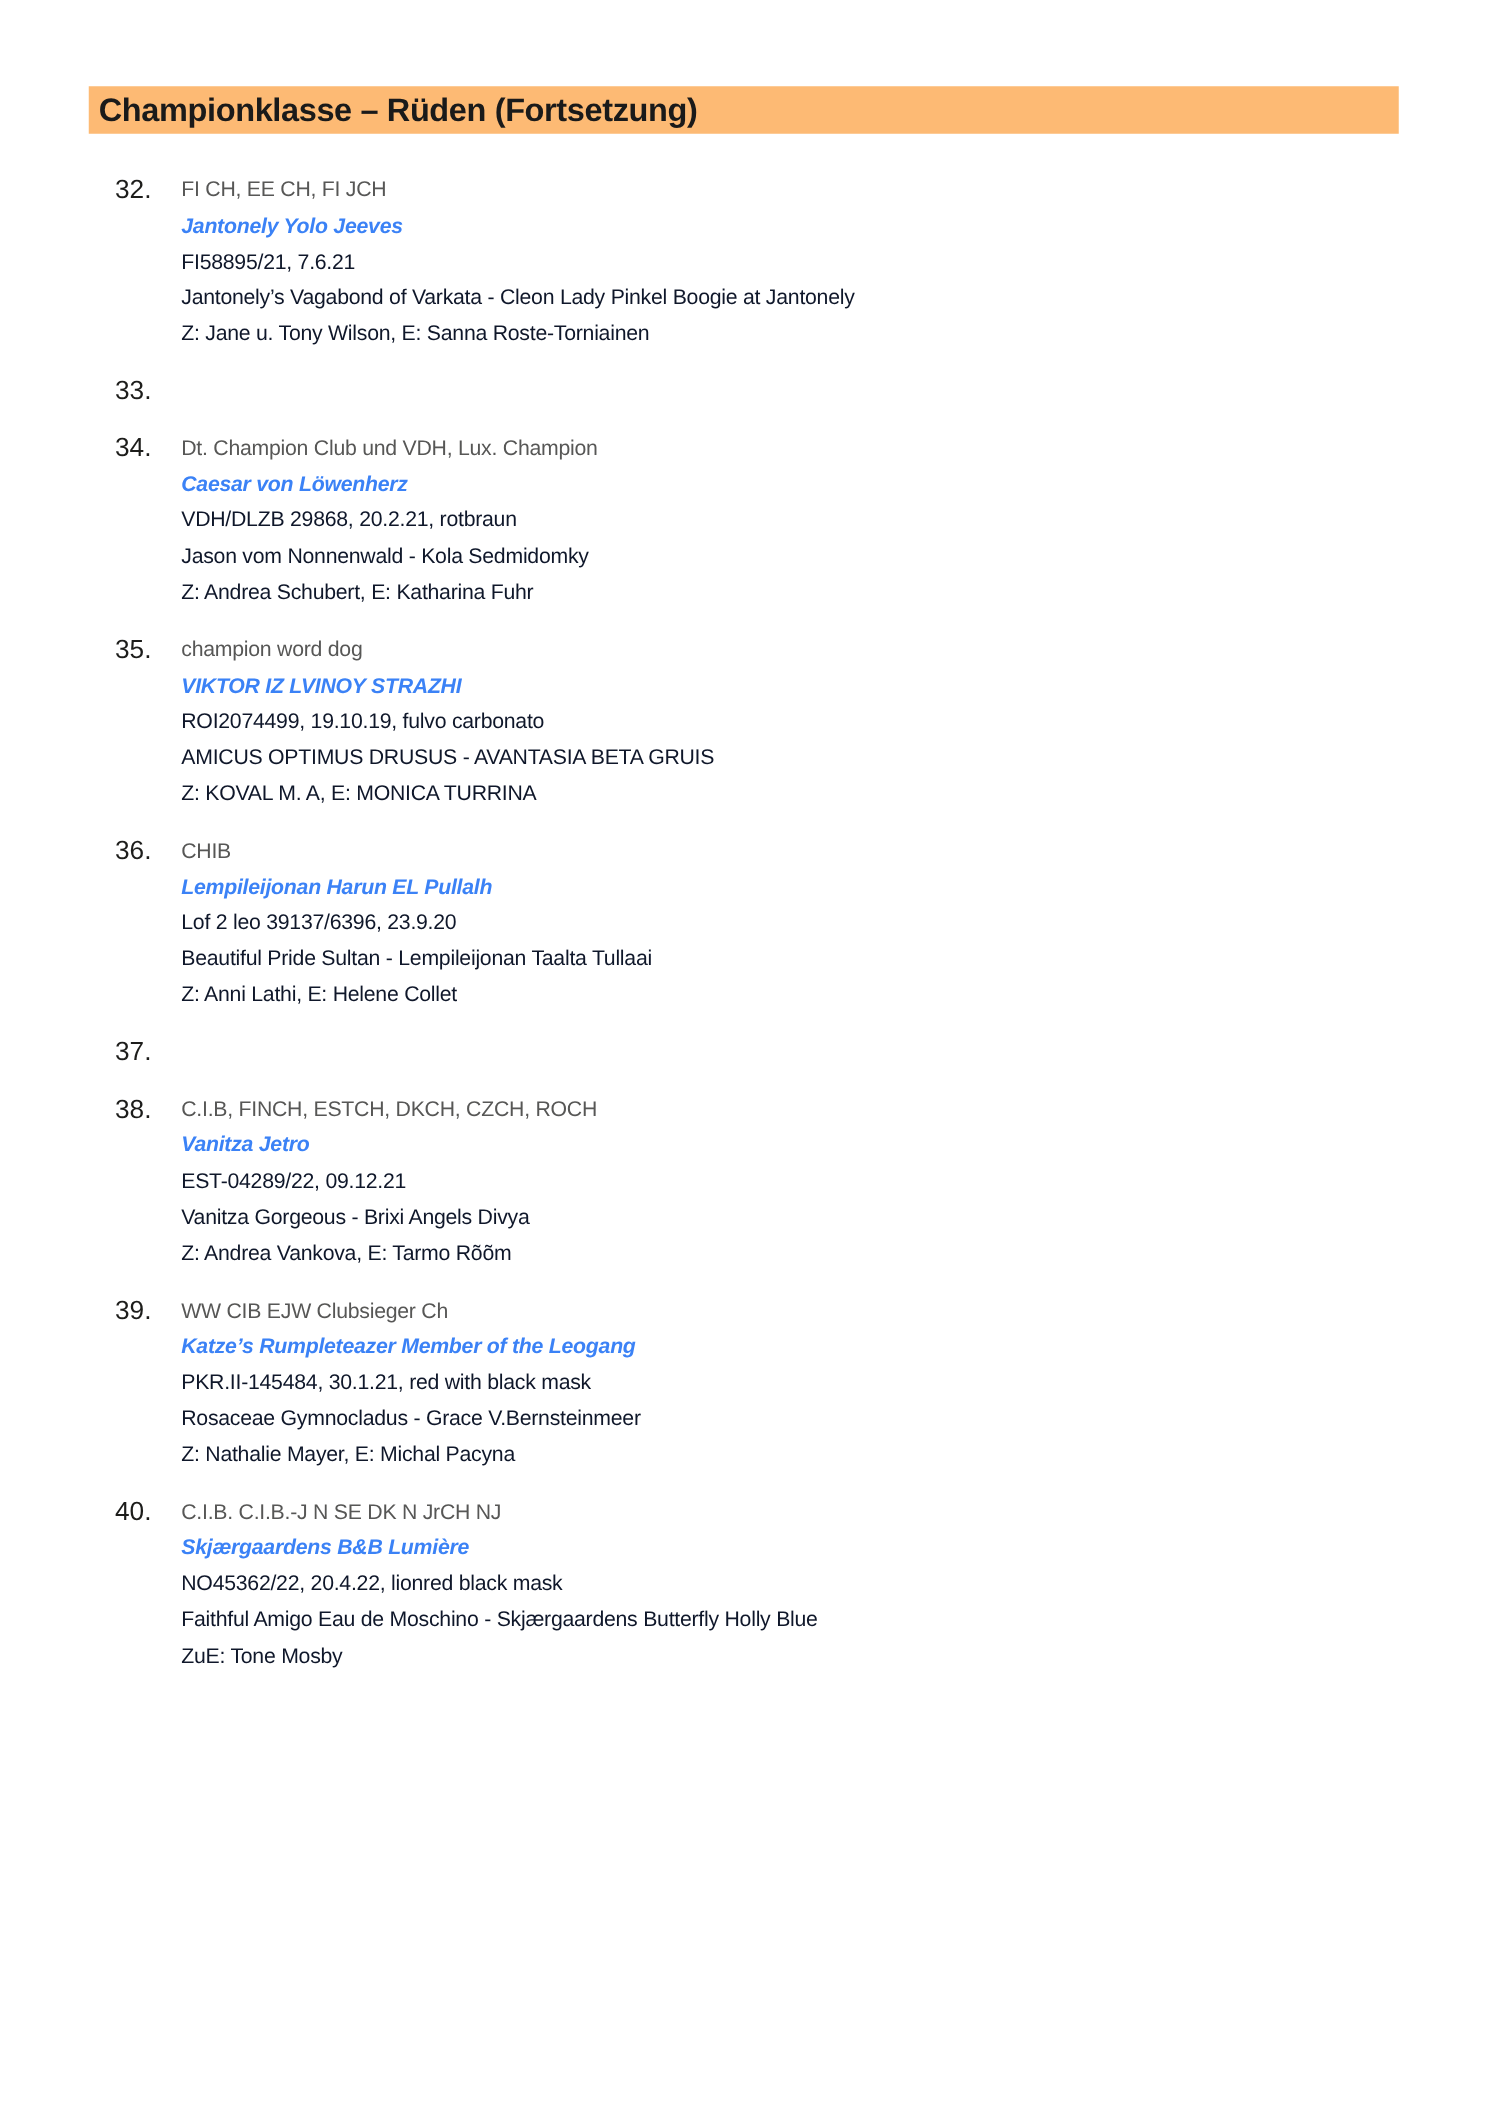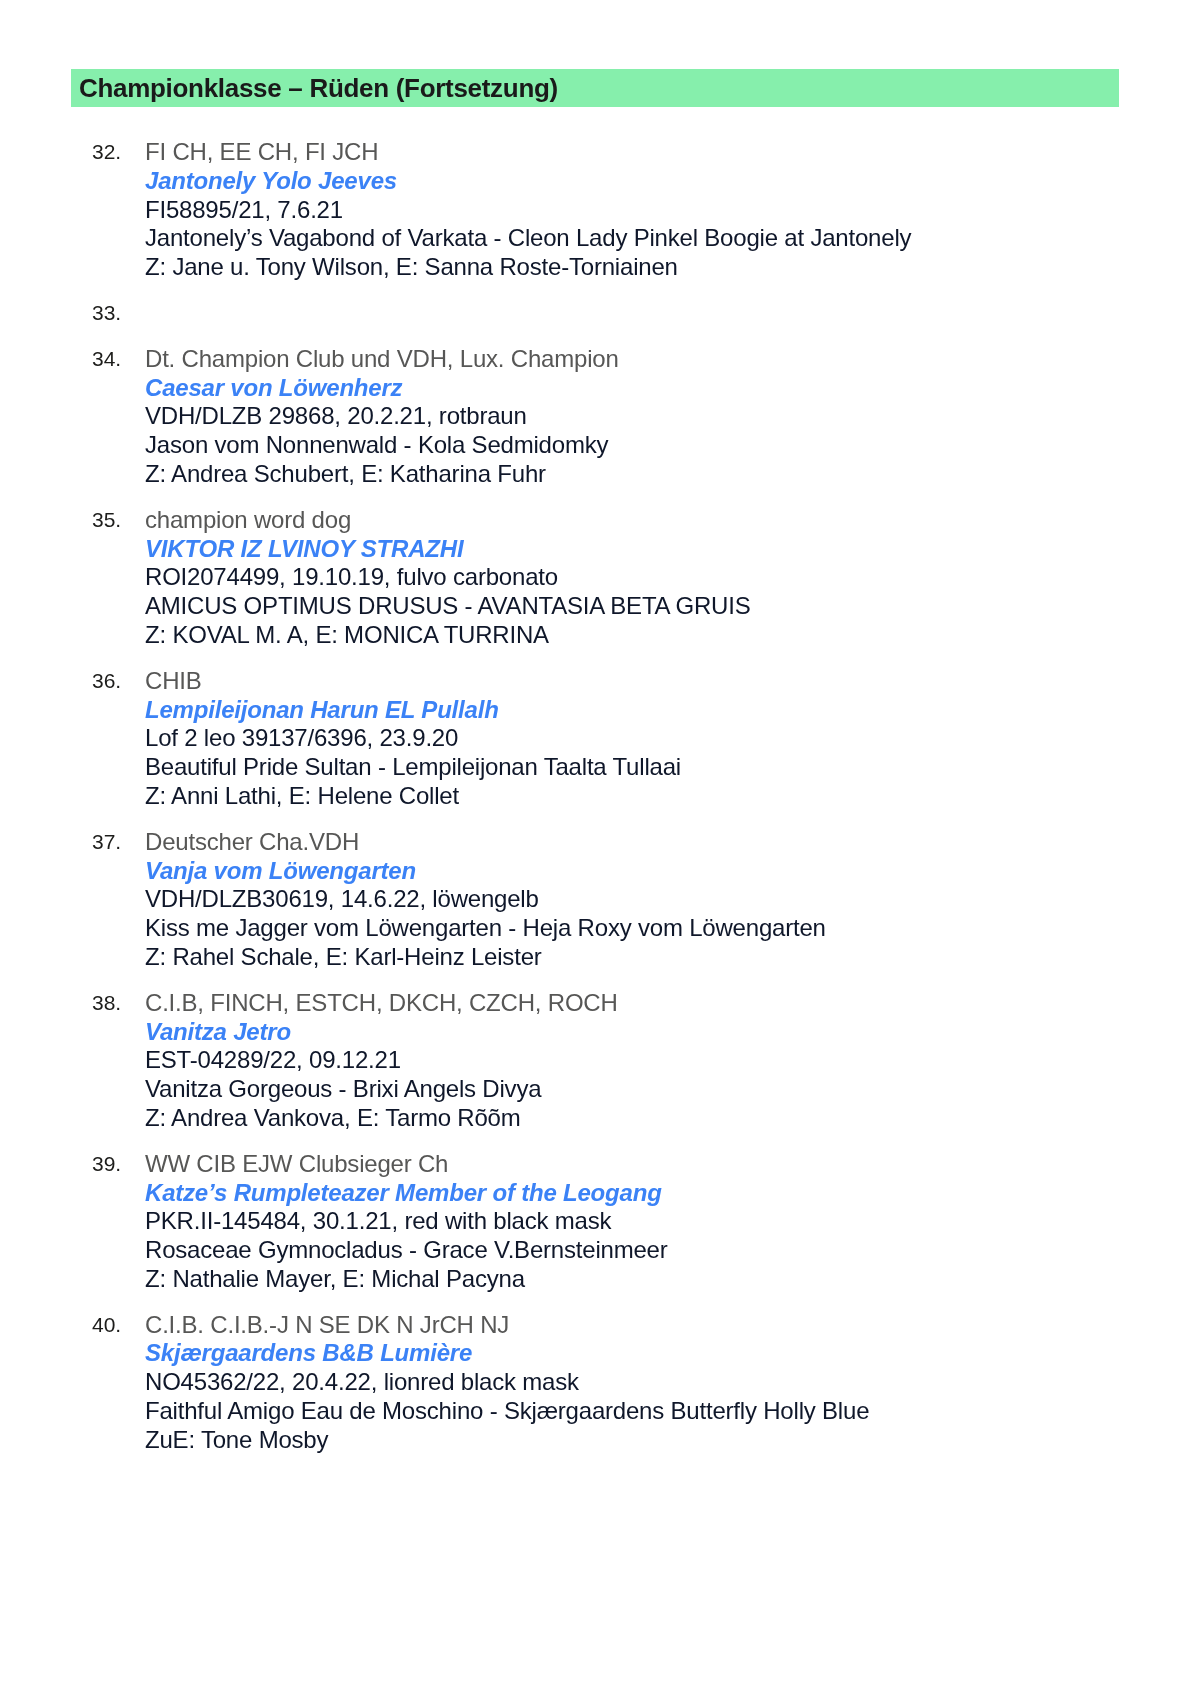--- a/index.html
+++ b/index.html
@@ -15,21 +15,21 @@
   .page {
     position: absolute;
     inset: 0;
   }
   .section-header {
     position: absolute;
     left: 71px;
     top: 69px;
     width: 1048px;
     height: 38px;
-    background: #86efac;
+    background: #fdba74;
     display: flex;
     align-items: center;
     padding-left: 8px;
   }
   .section-header .title {
     font-size: 26px;
     font-weight: bold;
     color: #1a1a1a;
     letter-spacing: -0.3px;
   }
@@ -47,21 +47,21 @@
   .entry .num {
     width: 53px;
     margin-left: 92px;
     font-size: 21px;
     line-height: 28.8px;
     color: #1d1d1b;
     flex: 0 0 auto;
   }
   .entry .body {
     flex: 1 1 auto;
-    font-size: 24px;
+    font-size: 17px;
     line-height: 28.8px;
     letter-spacing: -0.2px;
   }
   .entry .titles {
     color: #575756;
   }
   .entry .name {
     font-weight: bold;
     font-style: italic;
     color: #3b82f6;
@@ -125,27 +125,20 @@
         <div class="titles">CHIB</div>
         <div class="name">Lempileijonan Harun EL Pullalh</div>
         <div class="reg">Lof 2 leo 39137/6396, 23.9.20</div>
         <div class="parents">Beautiful Pride Sultan - Lempileijonan Taalta Tullaai</div>
         <div class="zline">Z: Anni Lathi, E: Helene Collet</div>
       </div>
     </li>
 
     <li class="entry">
       <div class="num">37.</div>
-      <div class="body">
-        <div class="titles">Deutscher Cha.VDH</div>
-        <div class="name">Vanja vom Löwengarten</div>
-        <div class="reg">VDH/DLZB30619, 14.6.22, löwengelb</div>
-        <div class="parents">Kiss me Jagger vom Löwengarten - Heja Roxy vom Löwengarten</div>
-        <div class="zline">Z: Rahel Schale, E: Karl-Heinz Leister</div>
-      </div>
     </li>
 
     <li class="entry">
       <div class="num">38.</div>
       <div class="body">
         <div class="titles">C.I.B, FINCH, ESTCH, DKCH, CZCH, ROCH</div>
         <div class="name">Vanitza Jetro</div>
         <div class="reg">EST-04289/22, 09.12.21</div>
         <div class="parents">Vanitza Gorgeous - Brixi Angels Divya</div>
         <div class="zline">Z: Andrea Vankova, E: Tarmo Rõõm</div>

